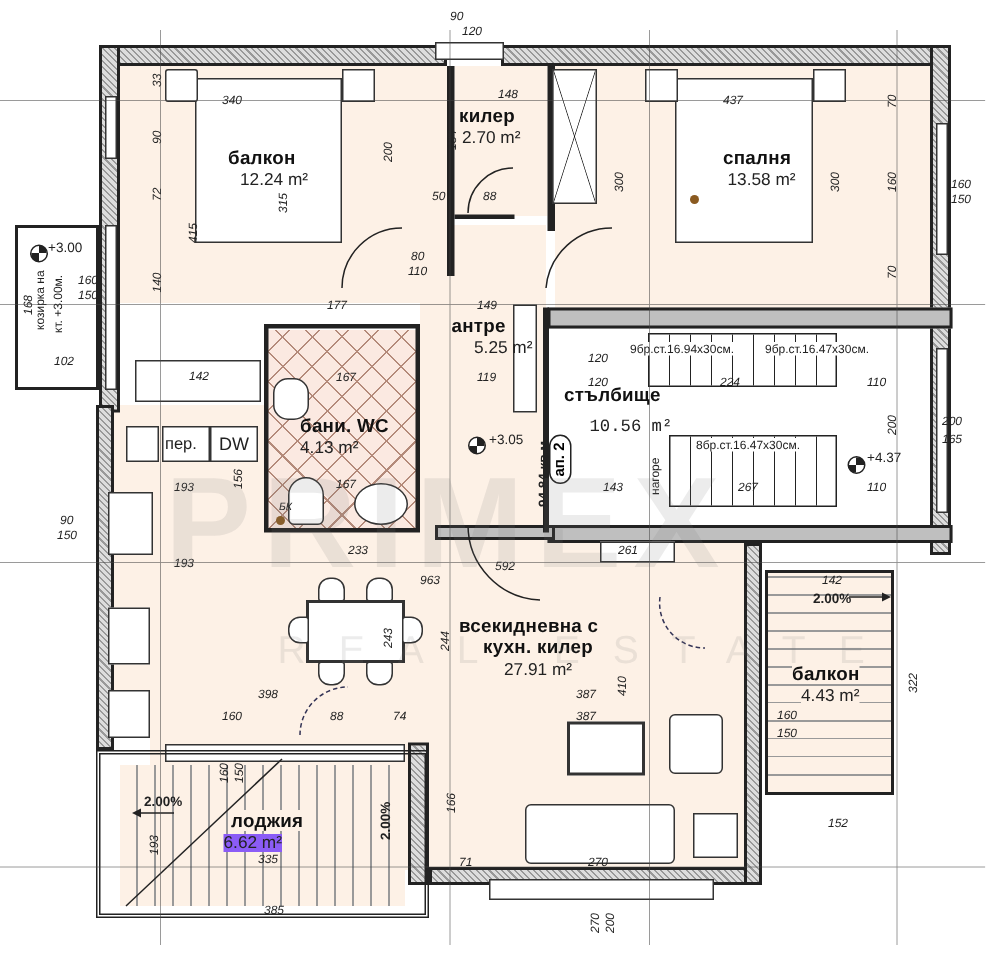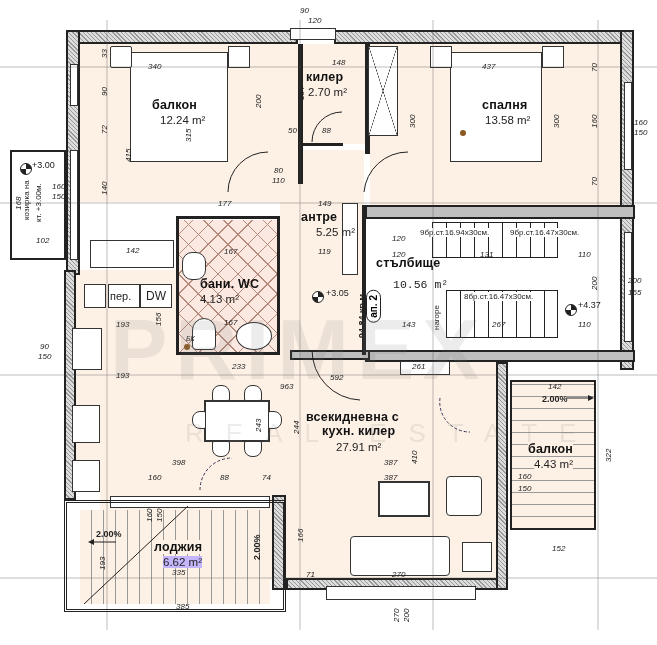--- a/index.html
+++ b/index.html
@@ -142,21 +142,21 @@
   <div class="label" style="left:376px;top:256px;">стълбище</div>
   <div class="area" style="left:393px;top:278px;font-family:Liberation Mono, monospace;">10.56 m²</div>
   <div class="label" style="left:200px;top:277px;">бани. WC</div>
   <div class="area" style="left:200px;top:293px;">4.13 m²</div>
   <div class="label" style="left:306px;top:410px;">всекидневна с</div>
   <div class="label" style="left:322px;top:424px;">кухн. килер</div>
   <div class="area" style="left:336px;top:441px;">27.91 m²</div>
   <div class="label" style="left:528px;top:442px;background:#fdf1e6;">балкон</div>
   <div class="area" style="left:534px;top:458px;background:#fdf1e6;">4.43 m²</div>
   <div class="label" style="left:154px;top:540px;background:#fdf1e6;">лоджия</div>
-  <div class="area" style="left:163px;top:556px;background:#c4b5fd;">6.62 m²</div>
+  <div class="area" style="left:149px;top:556px;background:#8b5cf6;">6.62 m²</div>
 
   <div class="badge" style="left:366px;top:290px;">
     <span>ап. 2</span>
   </div>
   <div class="dimv" style="left:357px;top:338px;font-style:normal;font-weight:bold;font-size:9px;">94.84 кв.м.</div>
 
   <div style="position:absolute;left:312px;top:291px;width:10px;height:10px;border:1.5px solid #222;border-radius:50%;background:conic-gradient(#222 0 25%,#fff 0 50%,#222 0 75%,#fff 0);"></div>
   <div class="dim" style="left:326px;top:288px;font-style:normal;font-size:9px;">+3.05</div>
   <div style="position:absolute;left:565px;top:304px;width:10px;height:10px;border:1.5px solid #222;border-radius:50%;background:conic-gradient(#222 0 25%,#fff 0 50%,#222 0 75%,#fff 0);"></div>
   <div class="dim" style="left:578px;top:300px;font-style:normal;font-size:9px;">+4.37</div>
@@ -192,21 +192,21 @@
   <div class="dim" style="left:40px;top:342px;">90</div>
   <div class="dim" style="left:38px;top:352px;">150</div>
   <div class="dim" style="left:218px;top:199px;">177</div>
   <div class="dim" style="left:318px;top:199px;">149</div>
   <div class="dim" style="left:318px;top:247px;">119</div>
   <div class="dim" style="left:224px;top:247px;">167</div>
   <div class="dim" style="left:224px;top:318px;">167</div>
   <div class="dim" style="left:126px;top:246px;">142</div>
   <div class="dim" style="left:392px;top:234px;">120</div>
   <div class="dim" style="left:392px;top:250px;">120</div>
-  <div class="dim" style="left:480px;top:250px;">131</div>
+  <div class="dim" style="left:480px;top:250px;">224</div>
   <div class="dim" style="left:578px;top:250px;">110</div>
   <div class="dim" style="left:578px;top:320px;">110</div>
   <div class="dim" style="left:492px;top:320px;">267</div>
   <div class="dimv" style="left:590px;top:290px;">200</div>
   <div class="dim" style="left:628px;top:276px;">200</div>
   <div class="dim" style="left:628px;top:288px;">165</div>
   <div class="dim" style="left:402px;top:320px;">143</div>
   <div class="dim" style="left:116px;top:320px;">193</div>
   <div class="dim" style="left:116px;top:371px;">193</div>
   <div class="dimv" style="left:154px;top:326px;">156</div>

